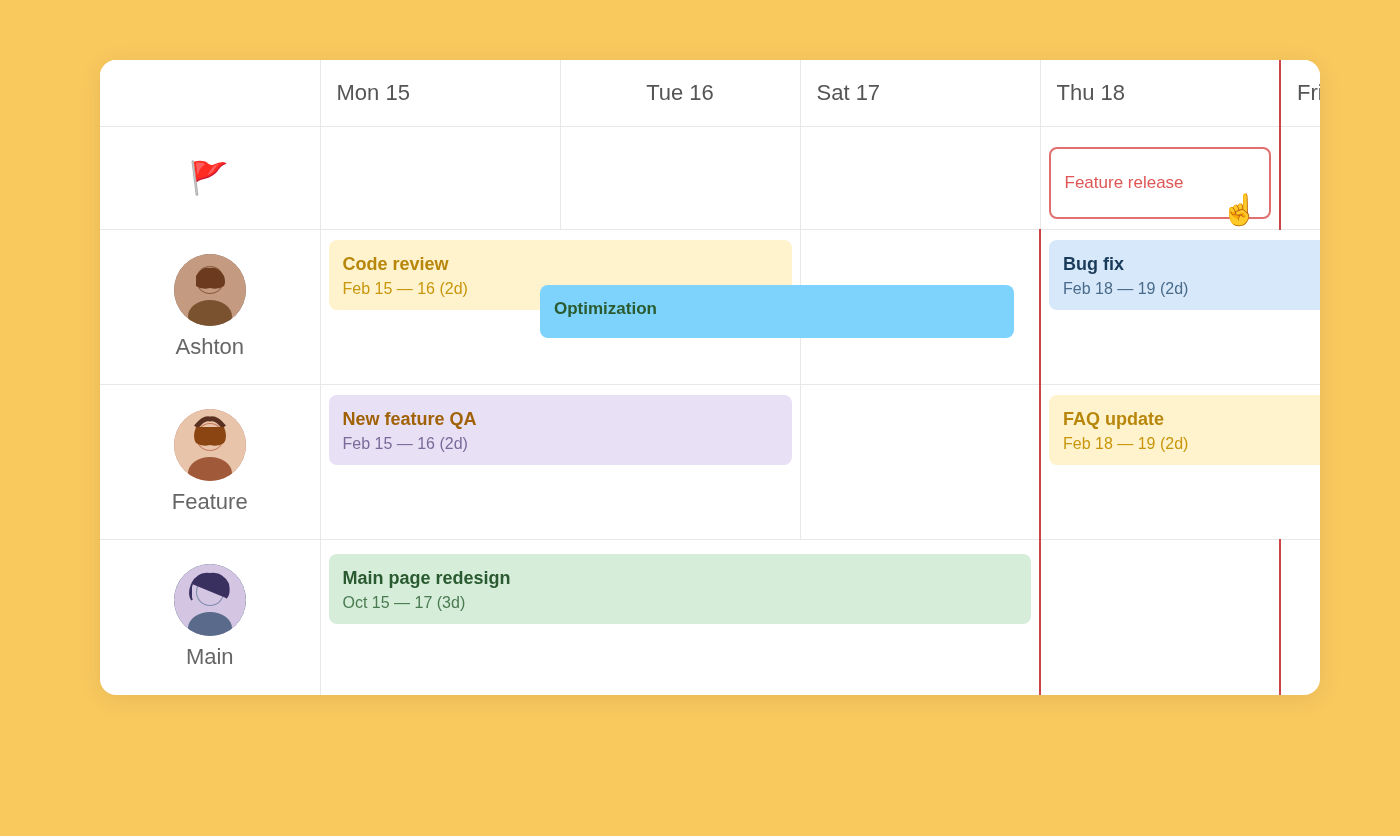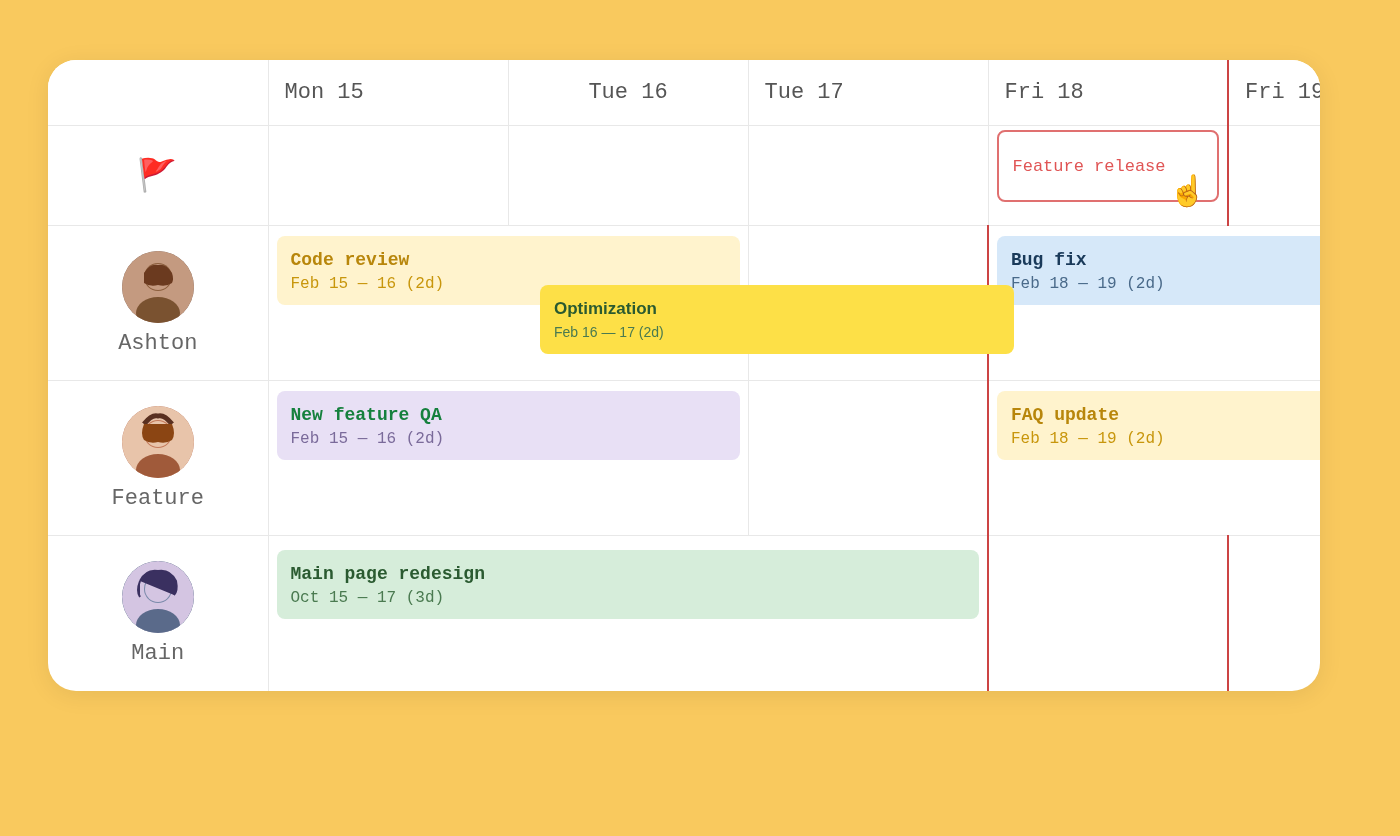--- a/index.html
+++ b/index.html
@@ -7,25 +7,24 @@
     body {
       background-color: #F9C95E;
       font-family: 'Segoe UI', Arial, sans-serif;
       width: 1400px;
       height: 836px;
       overflow: hidden;
     }
 
     .calendar-wrapper {
       background: #fff;
-      border-radius: 28px;
-      margin: 60px 80px 0 48px;
+      border-radius: 16px;
+      margin: 60px 80px 0 100px;
       overflow: hidden;
       box-shadow: 0 4px 24px rgba(0,0,0,0.08);
-      font-family: Liberation Mono, monospace;
     }
 
     table {
       width: 100%;
       border-collapse: collapse;
       table-layout: fixed;
     }
     td, th {
       border: 1px solid #e8e8e8;
       vertical-align: top;
@@ -141,35 +140,35 @@
       <col class="col-w-day">
       <col class="col-w-day">
       <col class="col-w-day">
       <col class="col-w-fri">
     </colgroup>
     <thead>
       <tr>
         <th style="border-left:none; border-top:none;"></th>
         <th style="border-top:none;">Mon 15</th>
         <th style="border-top:none;text-align:center;">Tue 16</th>
-        <th style="border-top:none;">Tue 17</th>
-        <th style="border-top:none; border-right: 2px solid #cc4444;">Fri 18</th>
+        <th style="border-top:none;">Sat 17</th>
+        <th style="border-top:none; border-right: 2px solid #cc4444;">Thu 18</th>
         <th style="border-top:none; border-right:none;">Fri 19</th>
       </tr>
     </thead>
     <tbody>
 
       <tr class="row-flag-height">
         <td style="text-align:center; vertical-align:middle; border-left:none;">
           <span style="color:#e05555; font-size:32px;">🚩</span>
         </td>
         <td></td>
         <td></td>
         <td></td>
-        <td style="border-right: 2px solid #cc4444; vertical-align: top; padding-top:4px;">
+        <td style="border-right: 2px solid #cc4444; vertical-align: top; padding-top:20px;">
           <div class="feature-card">
             <span class="feature-card-title">Feature release</span>
             <span class="hand-cursor">☝️</span>
           </div>
         </td>
         <td style="border-right:none;"></td>
       </tr>
 
       <tr class="row-person">
         <td style="border-left:none; vertical-align:middle;">
@@ -218,21 +217,21 @@
                 <path d="M22 18 Q30 8 36 10 Q42 8 50 18" fill="none" stroke="#5A3020" stroke-width="5"></path>
                 <path d="M22 18 Q18 28 22 34 Q28 38 36 36 Q44 38 50 34 Q54 28 50 18" fill="#8B4513"></path>
               </svg>
             </div>
             <span class="person-name">Feature</span>
           </div>
         </td>
 
         <td colspan="2" style="vertical-align:top; padding:10px 8px;">
           <div class="card" style="background:#E8E0F5; height:auto;">
-            <div class="card-t" style="color:#15803d;">New feature QA</div>
+            <div class="card-t" style="color:#a16207;">New feature QA</div>
             <div class="card-d" style="color:#7a6a9a;">Feb 15  —  16 (2d)</div>
           </div>
         </td>
 
         <td></td>
 
         <td colspan="2" style="border-right:none; vertical-align:top; padding:10px 8px; border-left: 2px solid #cc4444;">
           <div class="card" style="background:#FFF3CD; height:auto;">
             <div class="card-t" style="color:#B8860B;">FAQ update</div>
             <div class="card-d" style="color:#C8960C;">Feb 18  —  19 (2d)</div>
@@ -269,15 +268,14 @@
         <td style="border-bottom:none; border-right:none;"></td>
       </tr>
 
     </tbody>
   </table>
 </div>
 
 <div id="optimization-overlay" style="position:fixed; top:0; left:0; pointer-events:none;">
 </div>
 
-<div style="position: fixed; left: 540px; top: 284.5px; width: 474px; background: #fde047; border-radius: 8px; padding: 14px; pointer-events: auto; z-index: 100;">
+<div style="position: fixed; left: 540px; top: 284.5px; width: 474px; background: #7dd3fc; border-radius: 8px; padding: 14px; pointer-events: auto; z-index: 100;">
             <div style="font-size:17px; font-weight:600; color:#2a5a30; margin-bottom:5px;">Optimization</div>
-            <div style="font-size:14px; color:#4a7a50;">Feb 16  —  17 (2d)</div>
           </div>
 </body></html>

